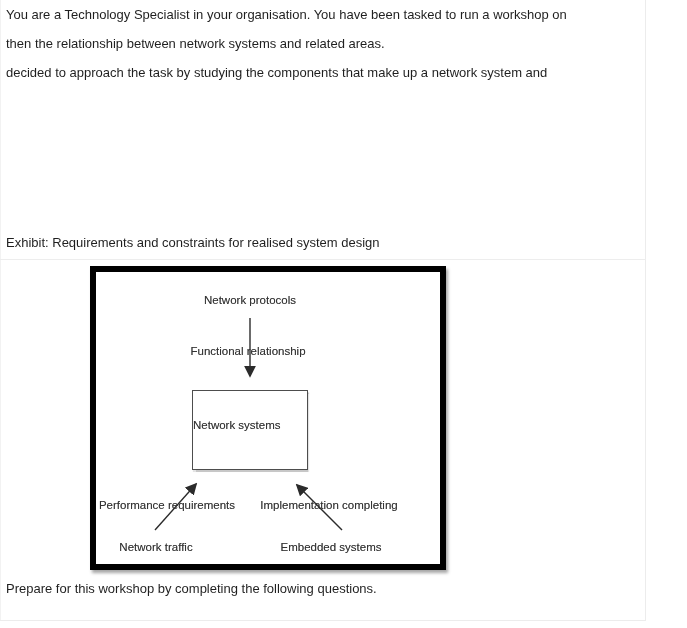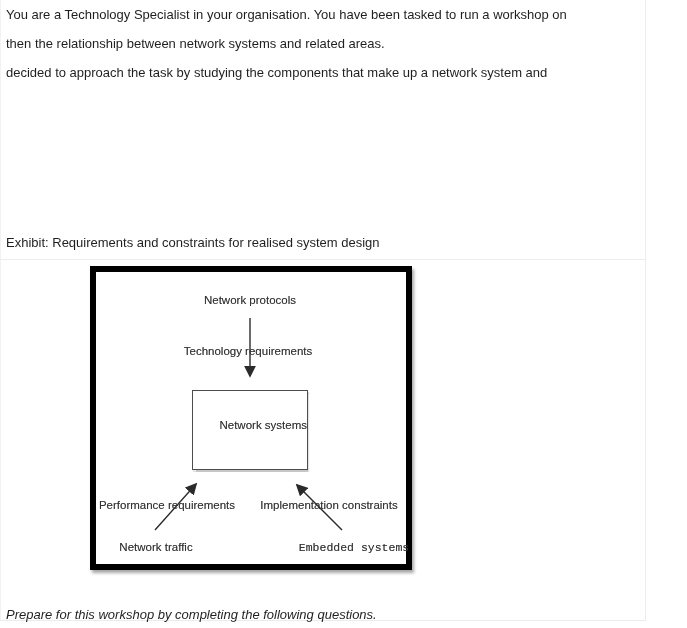--- a/index.html
+++ b/index.html
@@ -12,30 +12,30 @@
   .border-right  { left:645px; top:0; width:1px; height:621px; }
   .border-bottom { left:0; top:620px; width:646px; height:1px; }
   .border-left   { left:0; top:0; width:1px; height:621px; background:#f2f2f2; }
   .row-divider   { left:0; top:259px; width:646px; height:1px; background:#ededed; }
 
   
   .para { position:absolute; left:6px; color:#1f1f1f; font-size:13px; line-height:29px; }
   .tline { white-space:nowrap; }
 
   
-  .diagram-frame { position:absolute; left:90px; top:266px; width:322px; height:304px;
+  .diagram-frame { position:absolute; left:90px; top:266px; width:356px; height:304px;
                    border:6px solid #000; background:#fff;
                    box-shadow:2px 3px 3px rgba(0,0,0,0.35); }
   .diagram-inner { position:absolute; inset:0; font-size:11.5px; color:#333;
                    text-shadow:0 0 0.6px rgba(51,51,51,0.5); }
   .dlabel { position:absolute; white-space:nowrap; transform:translate(-50%,-50%); }
   .dg-box { position:absolute; left:96px; top:118px; width:116px; height:80px;
             border:1.5px solid #4d4d4d; background:#fff;
             box-shadow:1px 1.5px 1px rgba(0,0,0,0.22);
-            display:flex; align-items:center; justify-content:flex-end; padding-bottom:10px; }
+            display:flex; align-items:center; justify-content:flex-start; padding-bottom:10px; }
   .arrows-svg { position:absolute; inset:0; width:311px; height:292px; }
 </style>
 </head>
 <body>
 
 <div class="page">
 
   <div class="cell-border border-left"></div>
   <div class="cell-border border-right"></div>
   <div class="cell-border border-bottom"></div>
@@ -61,34 +61,34 @@
             <path d="M0,0 L10,5 L0,10 z" fill="#2b2b2b"></path>
           </marker>
         </defs>
         <line x1="154" y1="46" x2="154" y2="104" stroke="#2b2b2b" stroke-width="1.4" marker-end="url(#ah)"></line>
         <line x1="59" y1="258" x2="100" y2="212" stroke="#2b2b2b" stroke-width="1.4" marker-end="url(#ah)"></line>
         <line x1="246" y1="258" x2="201" y2="213" stroke="#2b2b2b" stroke-width="1.4" marker-end="url(#ah)"></line>
       </svg>
 
       <div class="dlabel" style="left:154px; top:28px;">Network protocols</div>
 
-      <div class="dlabel" style="left:152px; top:79px;">Technology requirements</div>
+      <div class="dlabel" style="left:152px; top:79px;">Functional relationship</div>
 
       <div class="dg-box">
         <span>Network systems</span>
       </div>
 
       <div class="dlabel" style="left:71px; top:233px;">Performance requirements</div>
 
-      <div class="dlabel" style="left:233px; top:233px;">Implementation constraints</div>
+      <div class="dlabel" style="left:233px; top:233px;">Implementation completing</div>
 
       <div class="dlabel" style="left:60px; top:275px;">Network traffic</div>
 
-      <div class="dlabel" style="left:258px; top:275px;font-family:Liberation Mono, monospace;">Embedded systems</div>
+      <div class="dlabel" style="left:235px; top:275px;">Embedded systems</div>
 
     </div>
   </div>
 
-  <div class="para" style="top:600px;font-style:italic;">
+  <div class="para" style="top:574px;">
     <div class="tline">Prepare for this workshop by completing the following questions.</div>
   </div>
 
 </div>
 
 </body></html>

